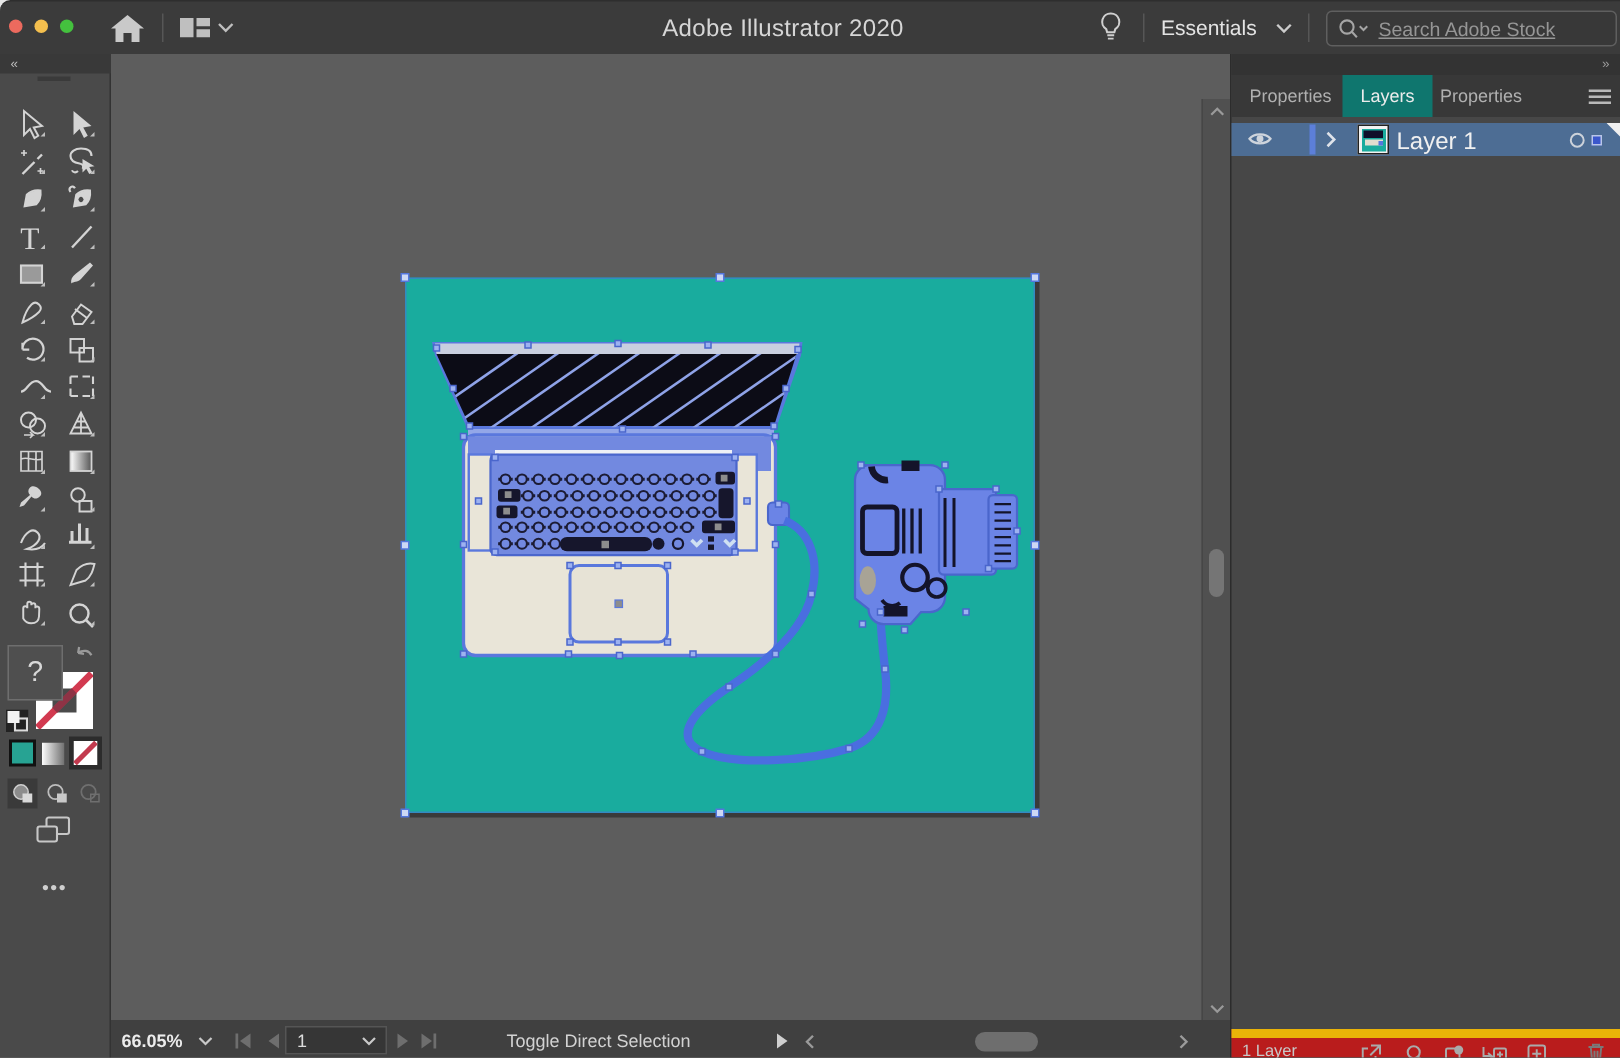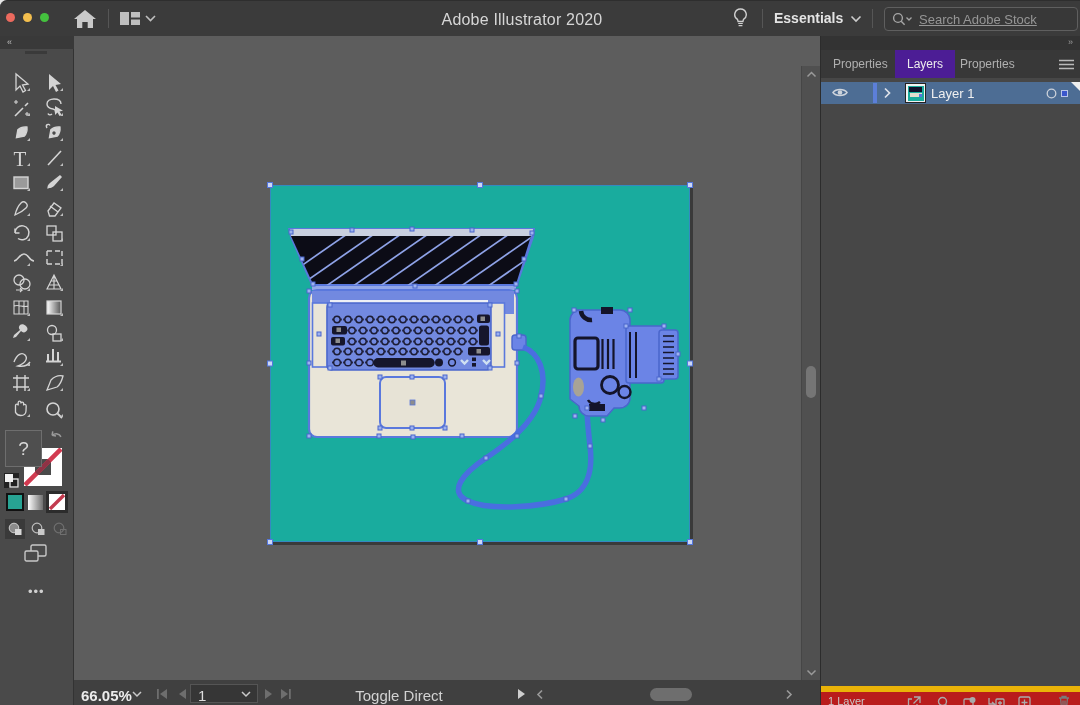--- a/index.html
+++ b/index.html
@@ -21,29 +21,29 @@
   #doctab { position:absolute; left:0; top:0; height:30px; width:410px; background:#454545;
     color:#d3d3d3; font-size:10.9px; font-weight:700; line-height:30px; white-space:nowrap; letter-spacing:0.1px; }
   #doctab .x { color:#b5b5b5; padding:0 7px 0 12px; font-size:13px; font-weight:400; }
   
   #canvas { position:absolute; left:74px; top:66px; width:727px; height:614px; background:#5d5d5d; }
   
   #vscroll { position:absolute; left:801px; top:66px; width:19px; height:614px; background:#505050; border-left:1px solid #464646; }
   #vthumb { position:absolute; left:4px; top:300px; width:10px; height:32px; background:#757575; border-radius:5px; }
   
   #statusbar { position:absolute; left:74px; top:680px; width:746px; height:25px; background:#404040;
-    color:#cfcfcf; font-size:15px; }
+    color:#cfcfcf; font-size:12px; }
   
   #rpanel { position:absolute; left:820px; top:36px; width:260px; height:669px; background:#474747;
     border-left:1px solid #2c2c2c; }
   #rptop { position:absolute; left:0; top:0; width:260px; height:14px; background:#333; color:#9a9a9a;
     font-size:9px; text-align:right; padding-right:8px; line-height:13px;}
   #rptabs { position:absolute; left:0; top:14px; width:260px; height:28px; background:#383838; }
   .rtab { position:absolute; top:0; height:28px; line-height:28px; font-size:12px; color:#b0b0b0; }
-  #rptabs .active { background:#4c1d95; color:#ececec; }
+  #rptabs .active { background:#0f766e; color:#ececec; }
   #layerrow { position:absolute; left:0; top:46px; width:260px; height:22px; background:#4d6d94; }
   #rpbottom { position:absolute; left:0; top:650px; width:260px; height:19px; background:#b91c1c;
     border-top:6px solid #eab308; color:#c8c8c8; font-size:11px; }
 </style>
 </head>
 <body>
 <div id="app">
   <div style="position:absolute;left:0;top:0;width:9px;height:9px;background:#e8e8e8;"></div>
   <div id="titlebar">
     <div class="light" style="left:6px; background:#ec6a5e;"></div>
@@ -60,21 +60,21 @@
       <rect x="11" y="7.5" width="9" height="5.5" fill="#bfbfbf"></rect>
     </svg>
     <svg style="position:absolute;left:145px;top:14px;" width="11" height="7" viewBox="0 0 11 7">
       <path d="M1 1 L5.5 5.5 L10 1" stroke="#bfbfbf" stroke-width="1.6" fill="none"></path>
     </svg>
     <svg style="position:absolute;left:733px;top:7px;" width="15" height="22" viewBox="0 0 15 22">
       <path d="M7.5 1 a5.6 5.6 0 0 1 3 10.4 l-0.6 2.1 h-4.8 l-0.6 -2.1 a5.6 5.6 0 0 1 3 -10.4 Z" fill="none" stroke="#cfcfcf" stroke-width="1.4"></path>
       <path d="M5.2 15.5 h4.6 M5.6 17.7 h3.8" stroke="#cfcfcf" stroke-width="1.2"></path>
     </svg>
     <div style="position:absolute;left:762px;top:8px;width:1px;height:19px;background:#565656;"></div>
-    <div style="position:absolute;left:774px;top:9px;color:#e4e4e4;font-size:14px;font-weight:700;">Essentials</div>
+    <div style="position:absolute;left:774px;top:9px;color:#e4e4e4;font-size:14px;font-weight:400;">Essentials</div>
     <svg style="position:absolute;left:850px;top:14px;" width="12" height="8" viewBox="0 0 12 8">
       <path d="M1.5 1.5 L6 6 L10.5 1.5" stroke="#cccccc" stroke-width="1.6" fill="none"></path>
     </svg>
     <div style="position:absolute;left:872px;top:8px;width:1px;height:19px;background:#565656;"></div>
     <div style="position:absolute;left:884px;top:6px;width:194px;height:24px;background:#383838;border:1px solid #5f5f5f;border-radius:4px;">
       <svg style="position:absolute;left:7px;top:4px;" width="22" height="15" viewBox="0 0 22 15">
         <circle cx="6" cy="6" r="4.4" fill="none" stroke="#a5a5a5" stroke-width="1.4"></circle>
         <path d="M9.2 9.2 L12.6 12.8" stroke="#a5a5a5" stroke-width="1.4"></path>
         <path d="M14.5 5.5 L17 8 L19.5 5.5" stroke="#a5a5a5" stroke-width="1.3" fill="none"></path>
       </svg>
@@ -562,21 +562,21 @@
       <div style="position:absolute;left:52px;top:1px;width:4px;height:20px;background:#5c7fd9;"></div>
       <svg style="position:absolute;left:62px;top:5px;" width="8" height="12" viewBox="0 0 8 12">
         <path d="M2 1.5 L6.5 6 L2 10.5" stroke="#dfe3ea" stroke-width="1.7" fill="none"></path>
       </svg>
       <div style="position:absolute;left:84px;top:1px;width:21px;height:20px;background:#f2f2f2;border:1px solid #222;">
         <div style="position:absolute;left:1.5px;top:1.5px;width:16px;height:15px;background:#1aab9d;"></div>
         <div style="position:absolute;left:3px;top:3px;width:13px;height:5px;background:#10102a;"></div>
         <div style="position:absolute;left:3.5px;top:9px;width:12px;height:4px;background:#e2ddcf;"></div>
         <div style="position:absolute;left:13px;top:9.5px;width:3px;height:3px;background:#5577dd;"></div>
       </div>
-      <div style="position:absolute;left:110px;top:4px;color:#f0f0f0;font-size:13px;">Layer 1</div>
+      <div style="position:absolute;left:110px;top:4px;color:#f0f0f0;font-size:16px;">Layer 1</div>
       <svg style="position:absolute;left:225px;top:6px;" width="11" height="11" viewBox="0 0 11 11">
         <circle cx="5.5" cy="5.5" r="4.3" fill="none" stroke="#ccd2da" stroke-width="1.3"></circle>
       </svg>
       <div style="position:absolute;left:240px;top:8px;width:7px;height:7px;background:#3b57cc;border:1px solid #b9c6e8;"></div>
       <svg style="position:absolute;left:250px;top:0;" width="10" height="10" viewBox="0 0 10 10">
         <path d="M10 0 L10 10 L0 0 Z" fill="#efefef"></path>
       </svg>
     </div>
     <div id="rpbottom">
       <span style="position:absolute;left:7px;top:3px;">1 Layer</span>

